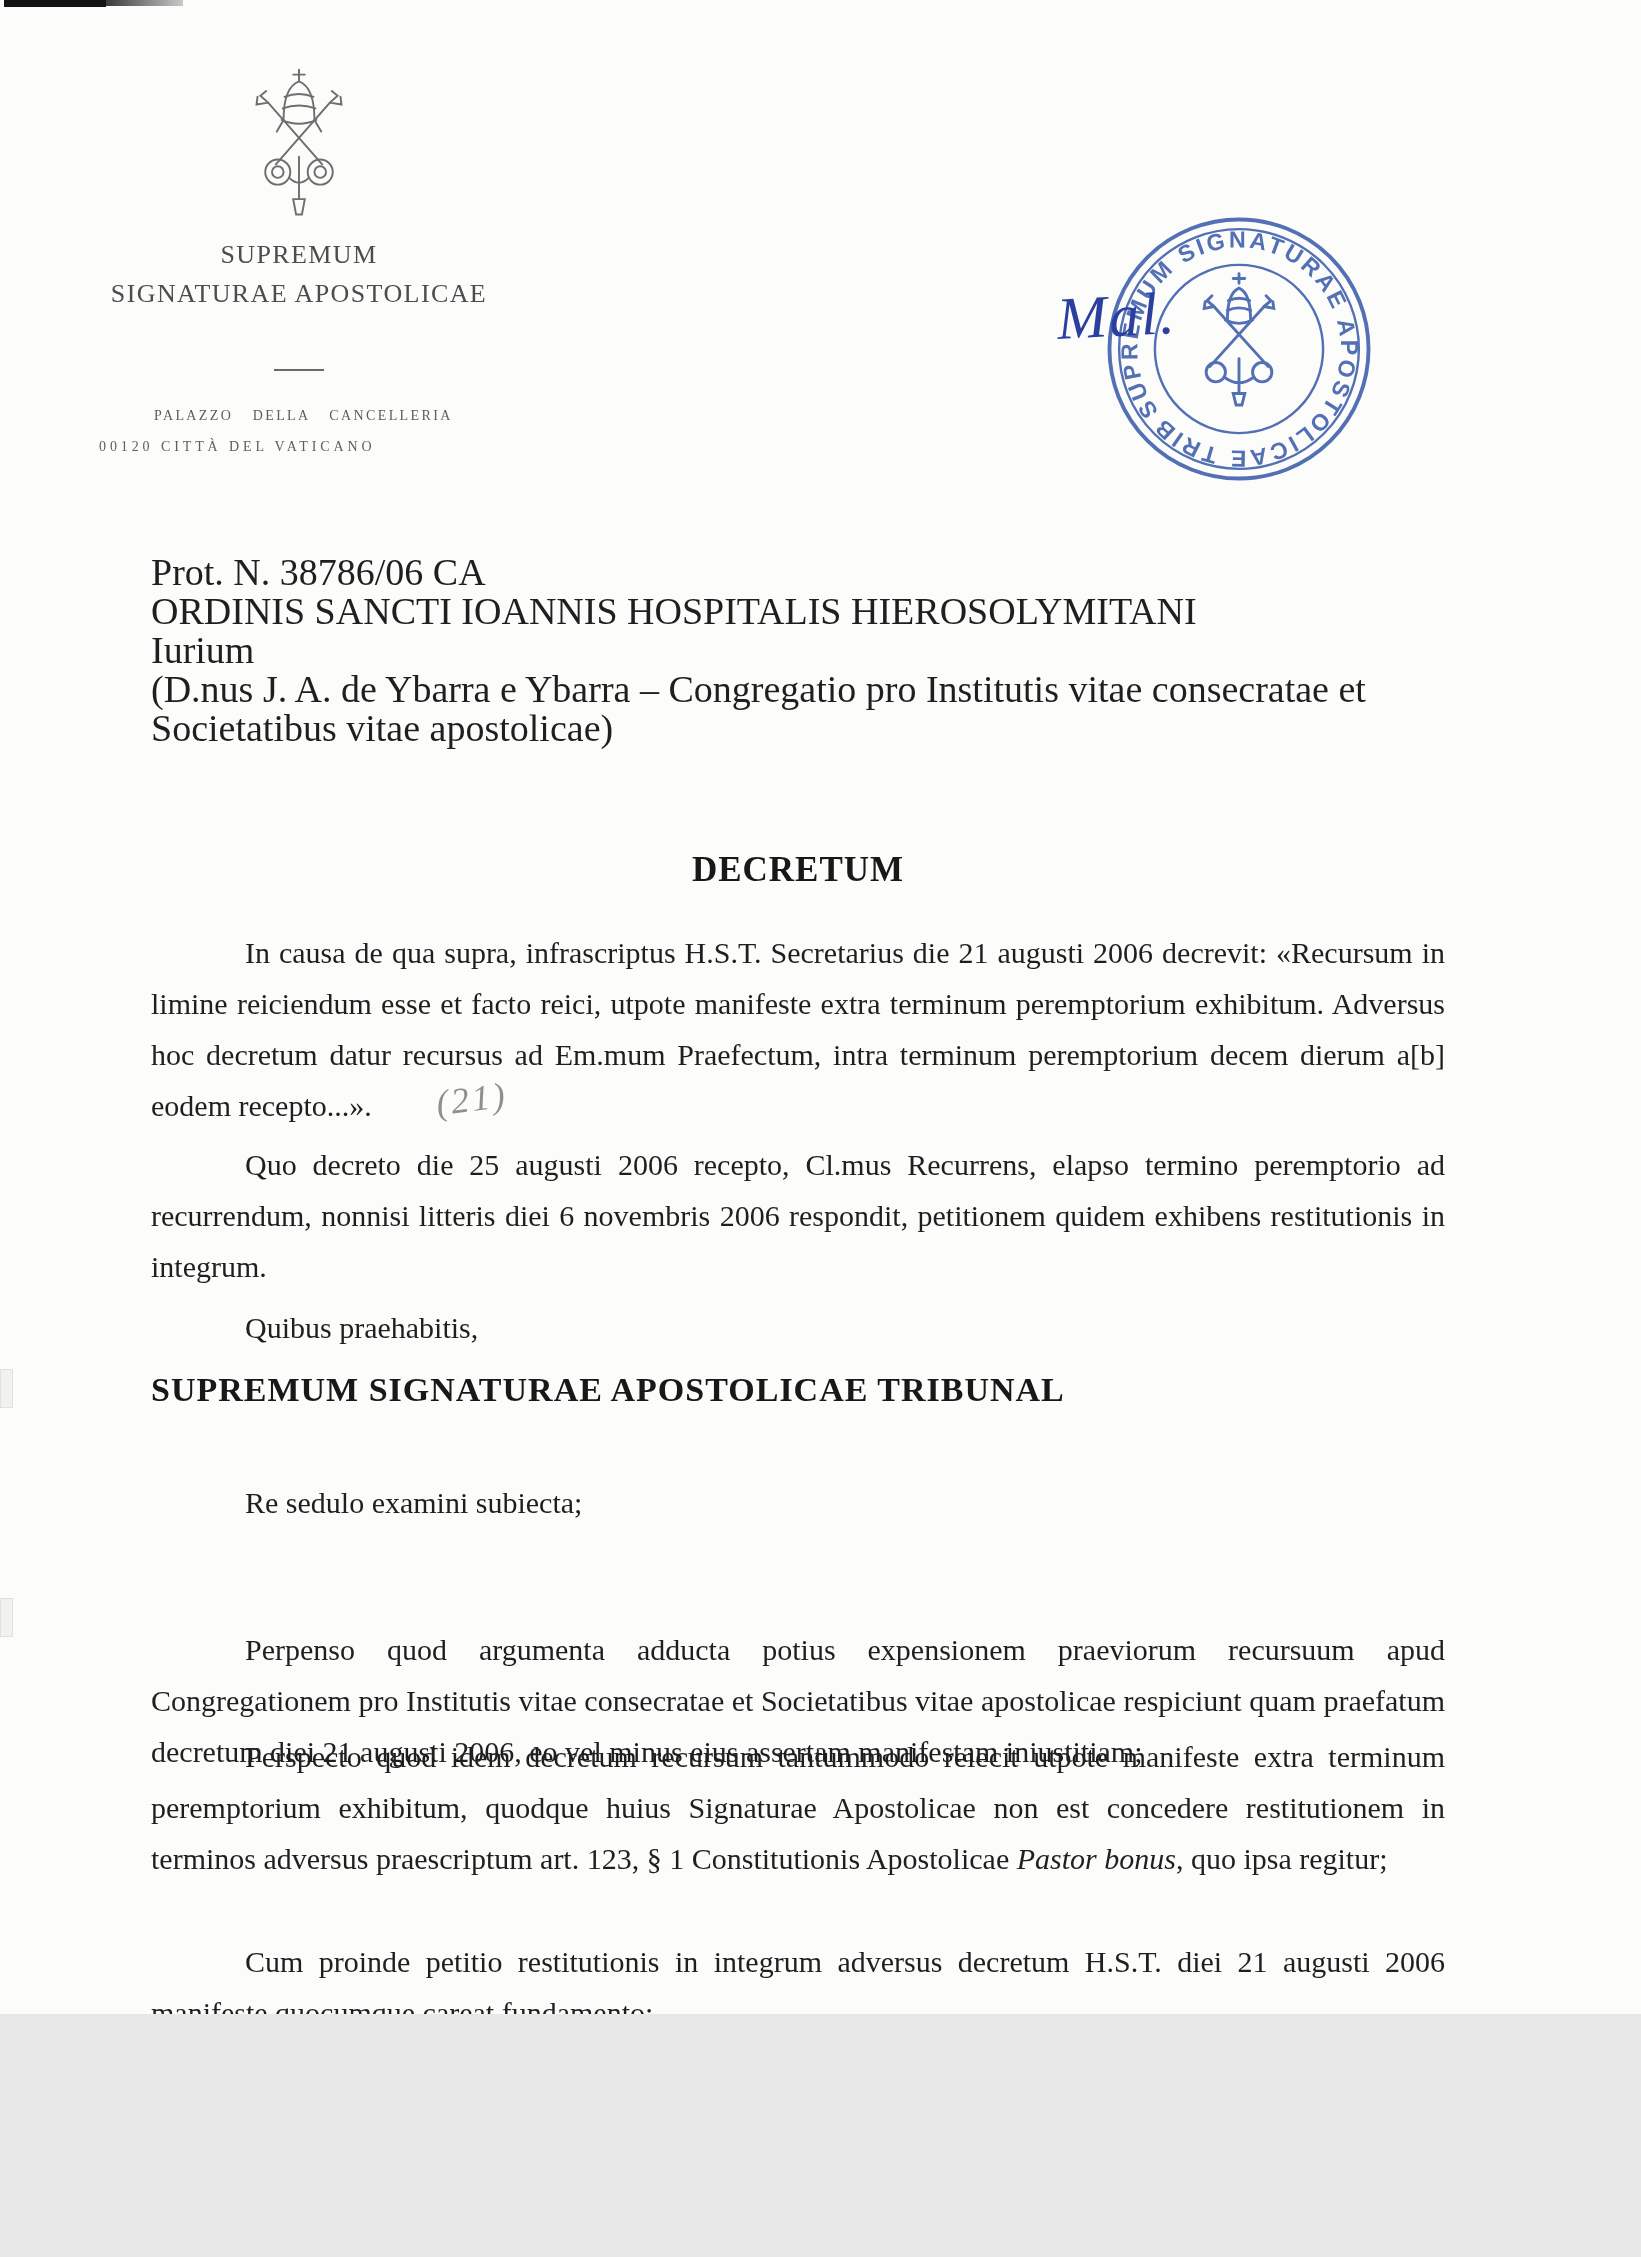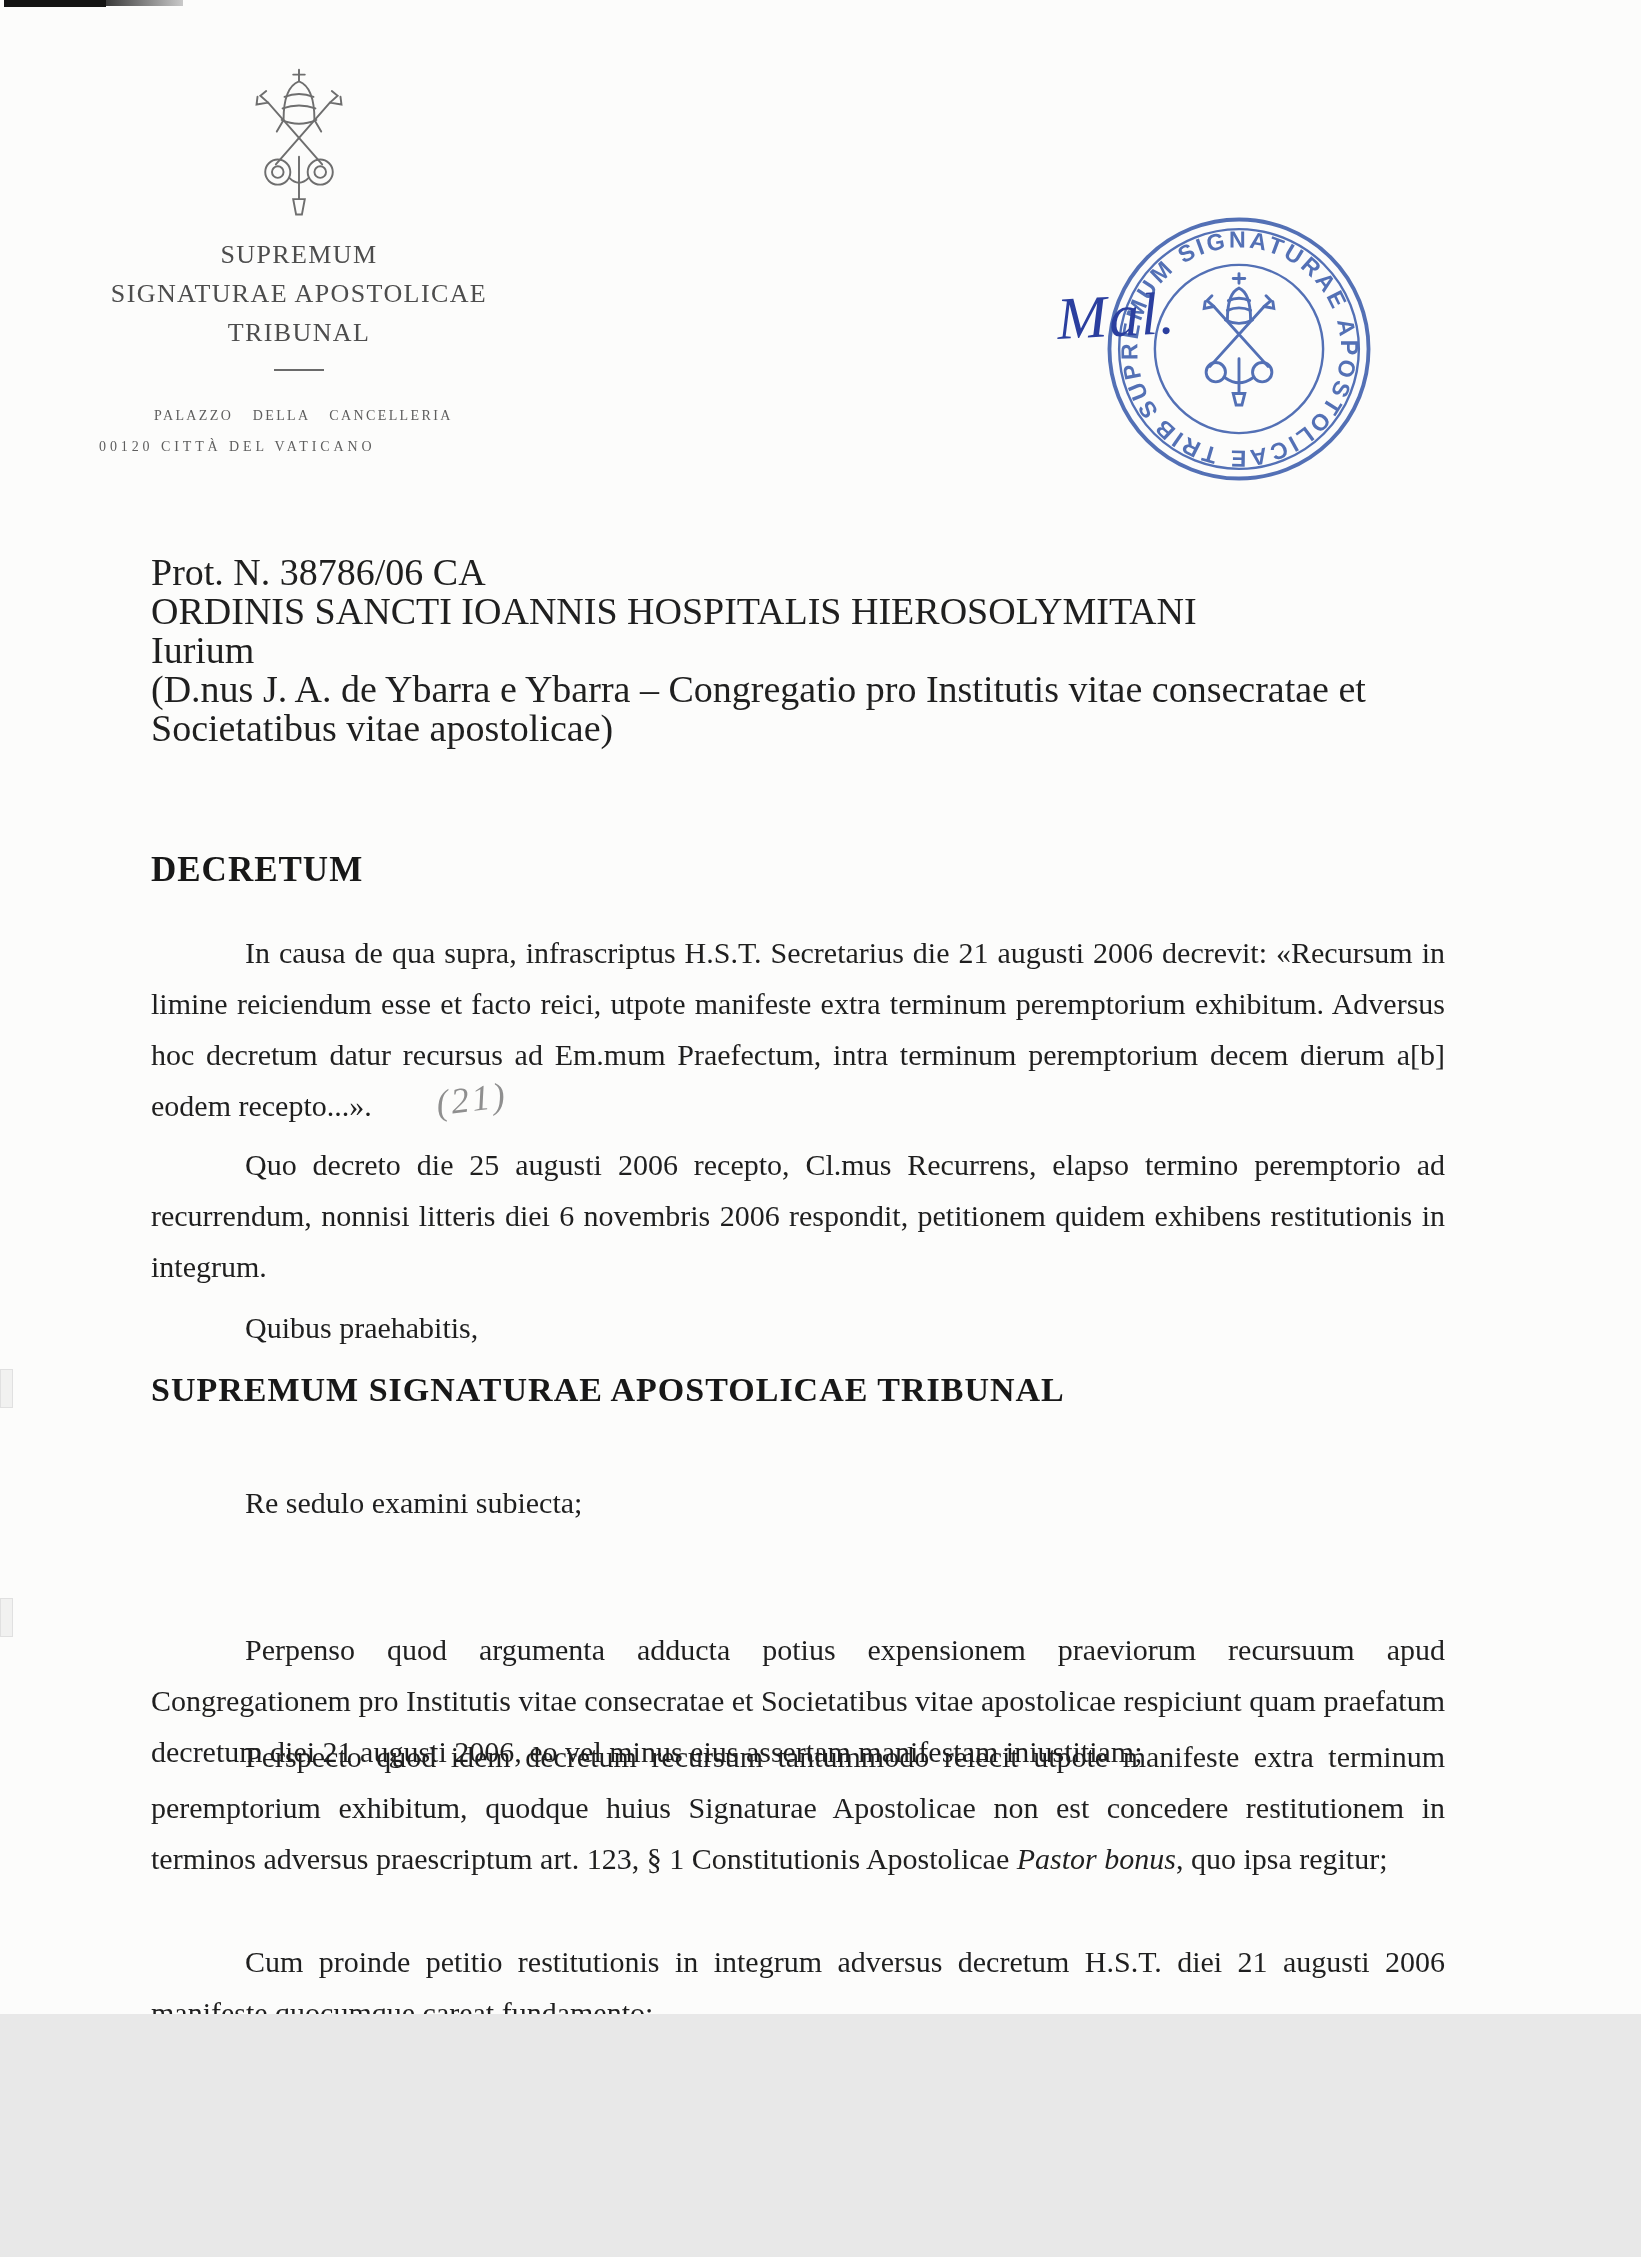--- a/index.html
+++ b/index.html
@@ -44,21 +44,21 @@
 
   
   .refblock{
     position:absolute;left:151px;top:553px;width:1299px;
     font-size:38px;line-height:39px;
   }
 
   
   .decretum{
     position:absolute;left:151px;top:850px;width:1294px;margin:0;
-    text-align:left;font-size:35px;font-weight:bold;letter-spacing:1px;color:#181818;
+    text-align:center;font-size:35px;font-weight:bold;letter-spacing:1px;color:#181818;
   }
   .body-para{
     position:absolute;left:151px;width:1294px;margin:0;
     font-size:30px;line-height:51px;
     text-align:justify;text-indent:94px;
   }
   .nojust{text-align:left;}
   .p1{top:927px;}
   .p2{top:1139px;}
   .p3{top:1302px;}
@@ -112,21 +112,20 @@
 
       <path d="M52,118 Q62,128 72,118"></path>
       <path d="M62,96 V140"></path>
       <path d="M56,140 h12 l-3,16 h-6 Z"></path>
     </g>
   </svg>
 
   <div class="lh-title">
     <div>SUPREMUM</div>
     <div>SIGNATURAE APOSTOLICAE</div>
-    <div>TRIBUNAL</div>
   </div>
   <div class="lh-divider"></div>
   <div class="lh-address">
     <div class="a1">PALAZZO DELLA CANCELLERIA</div>
     <div class="a2">00120 CITTÀ DEL VATICANO</div>
   </div>
 
   <svg class="stamp-svg" width="290" height="290" viewBox="0 0 300 300">
     <g opacity="0.92">
       <circle cx="150" cy="150" r="134" fill="none" stroke="#4565b0" stroke-width="4"></circle>

